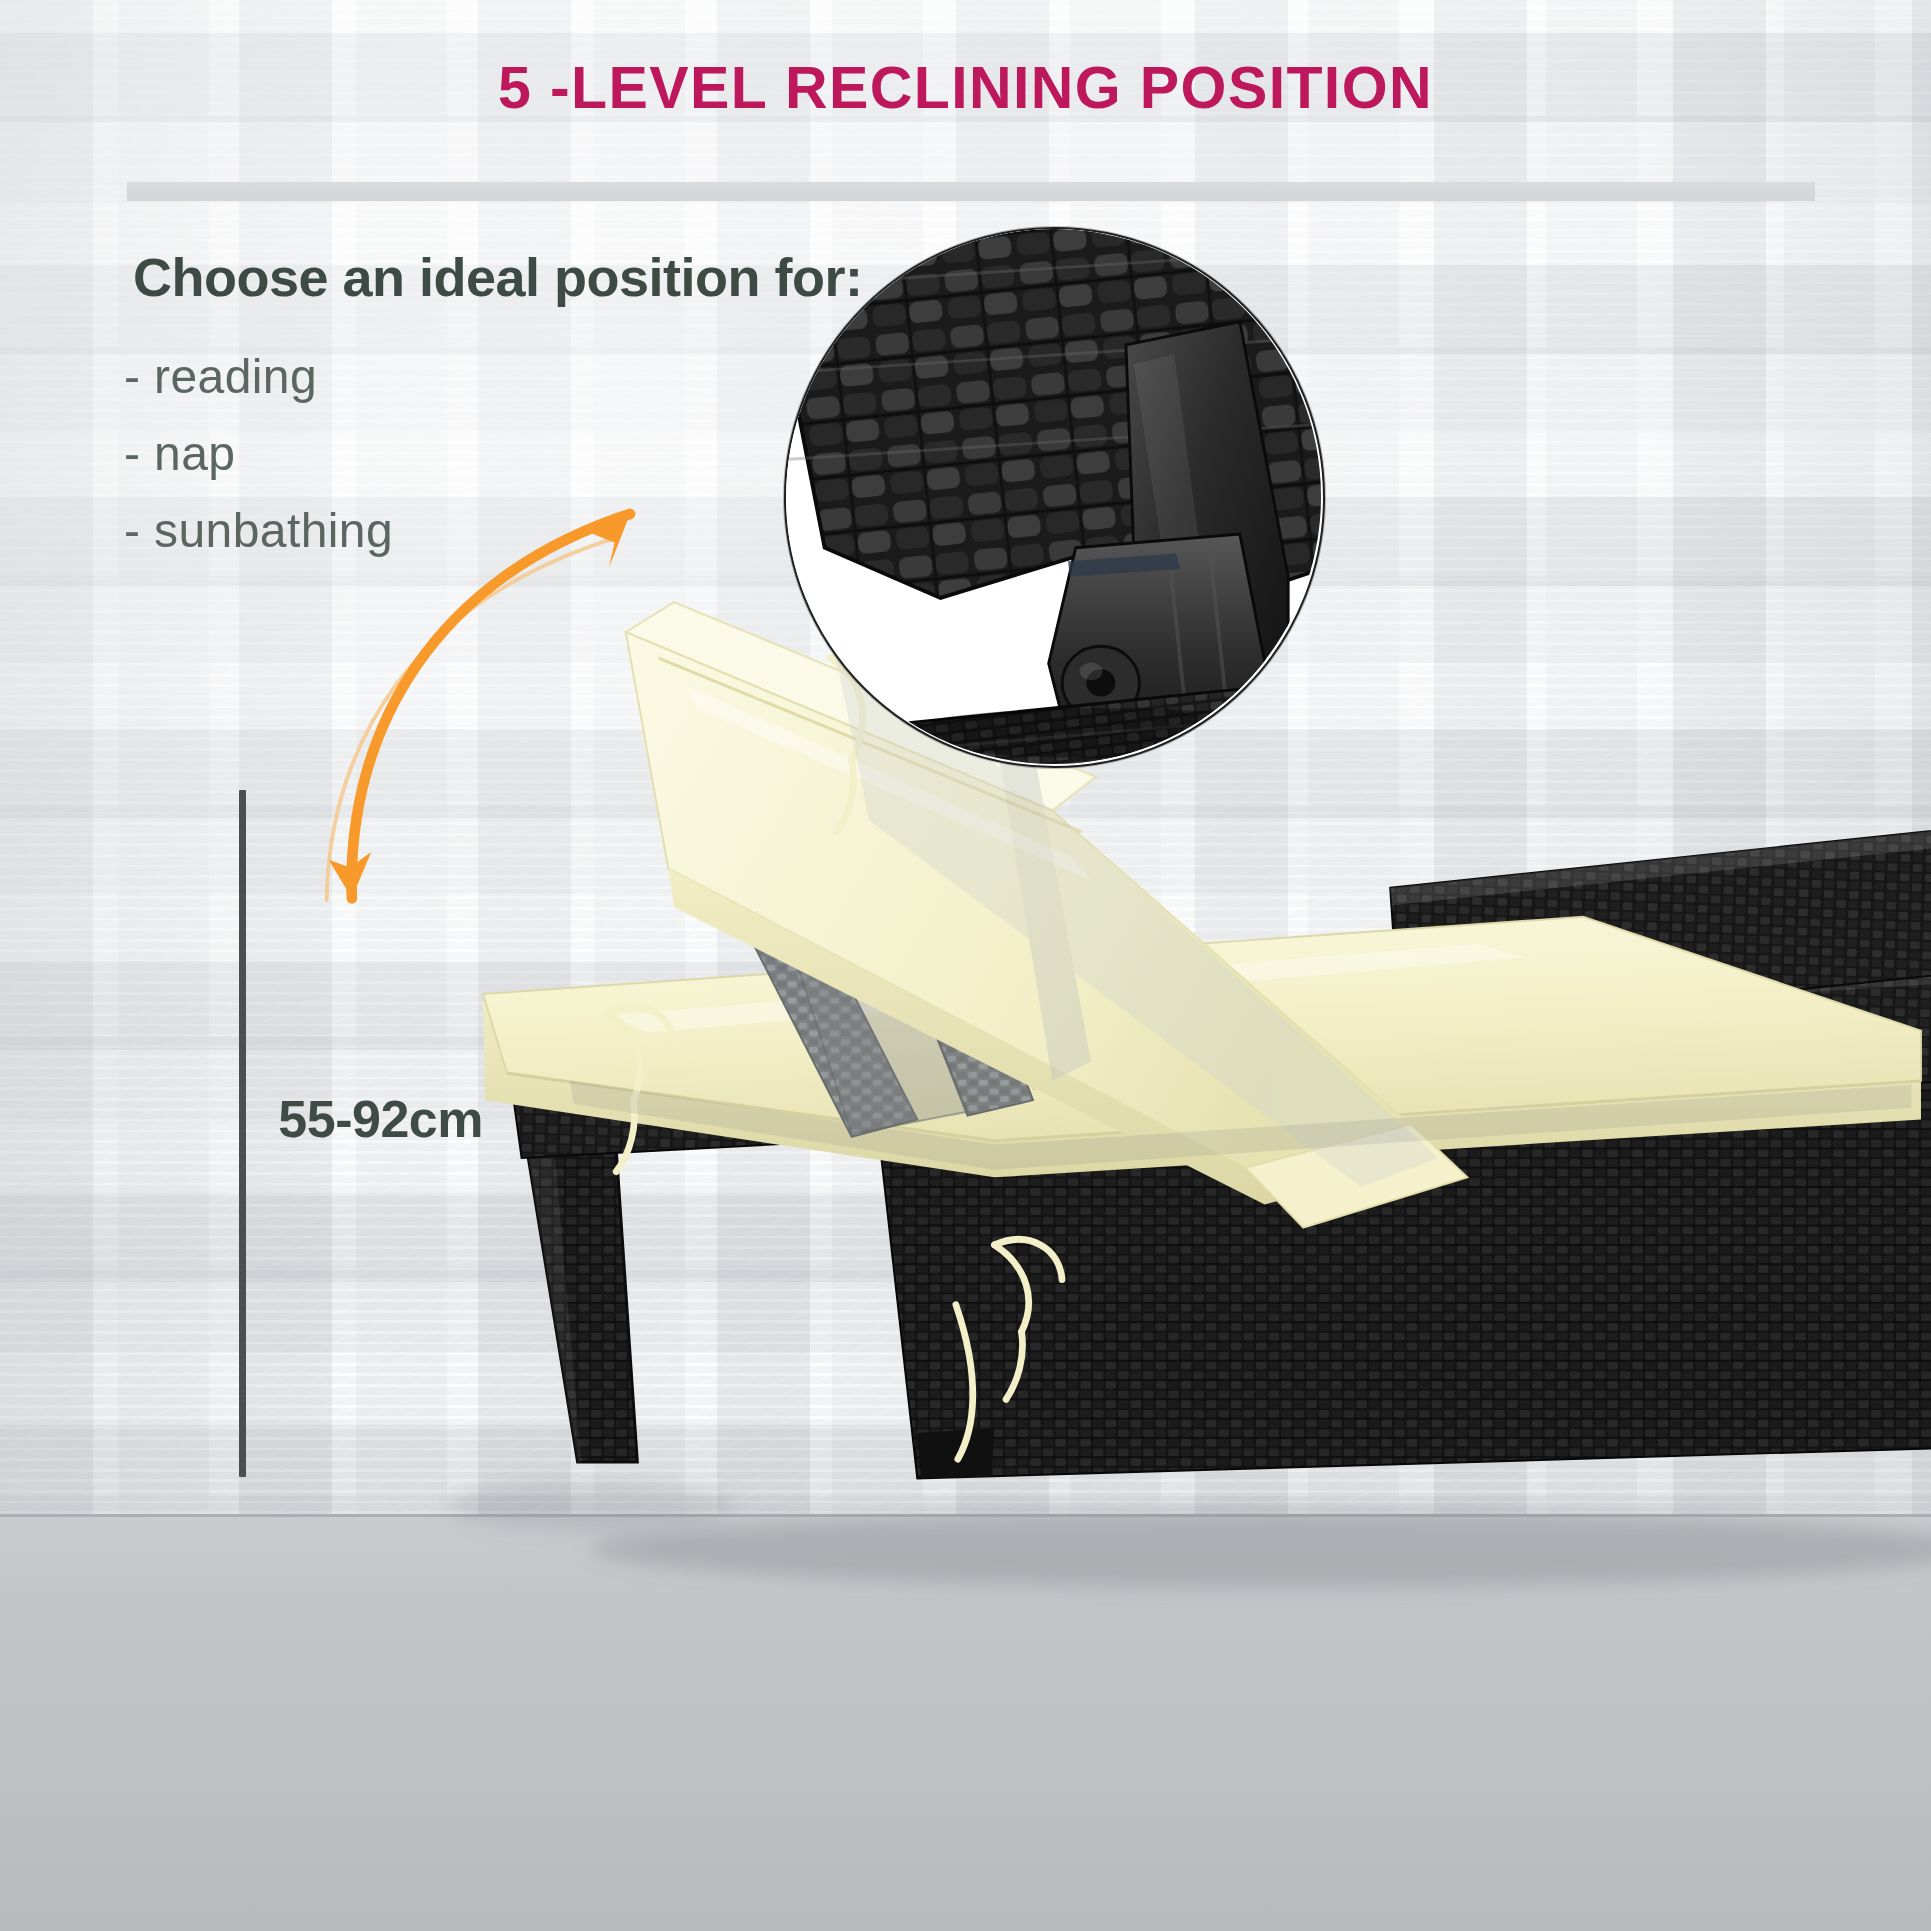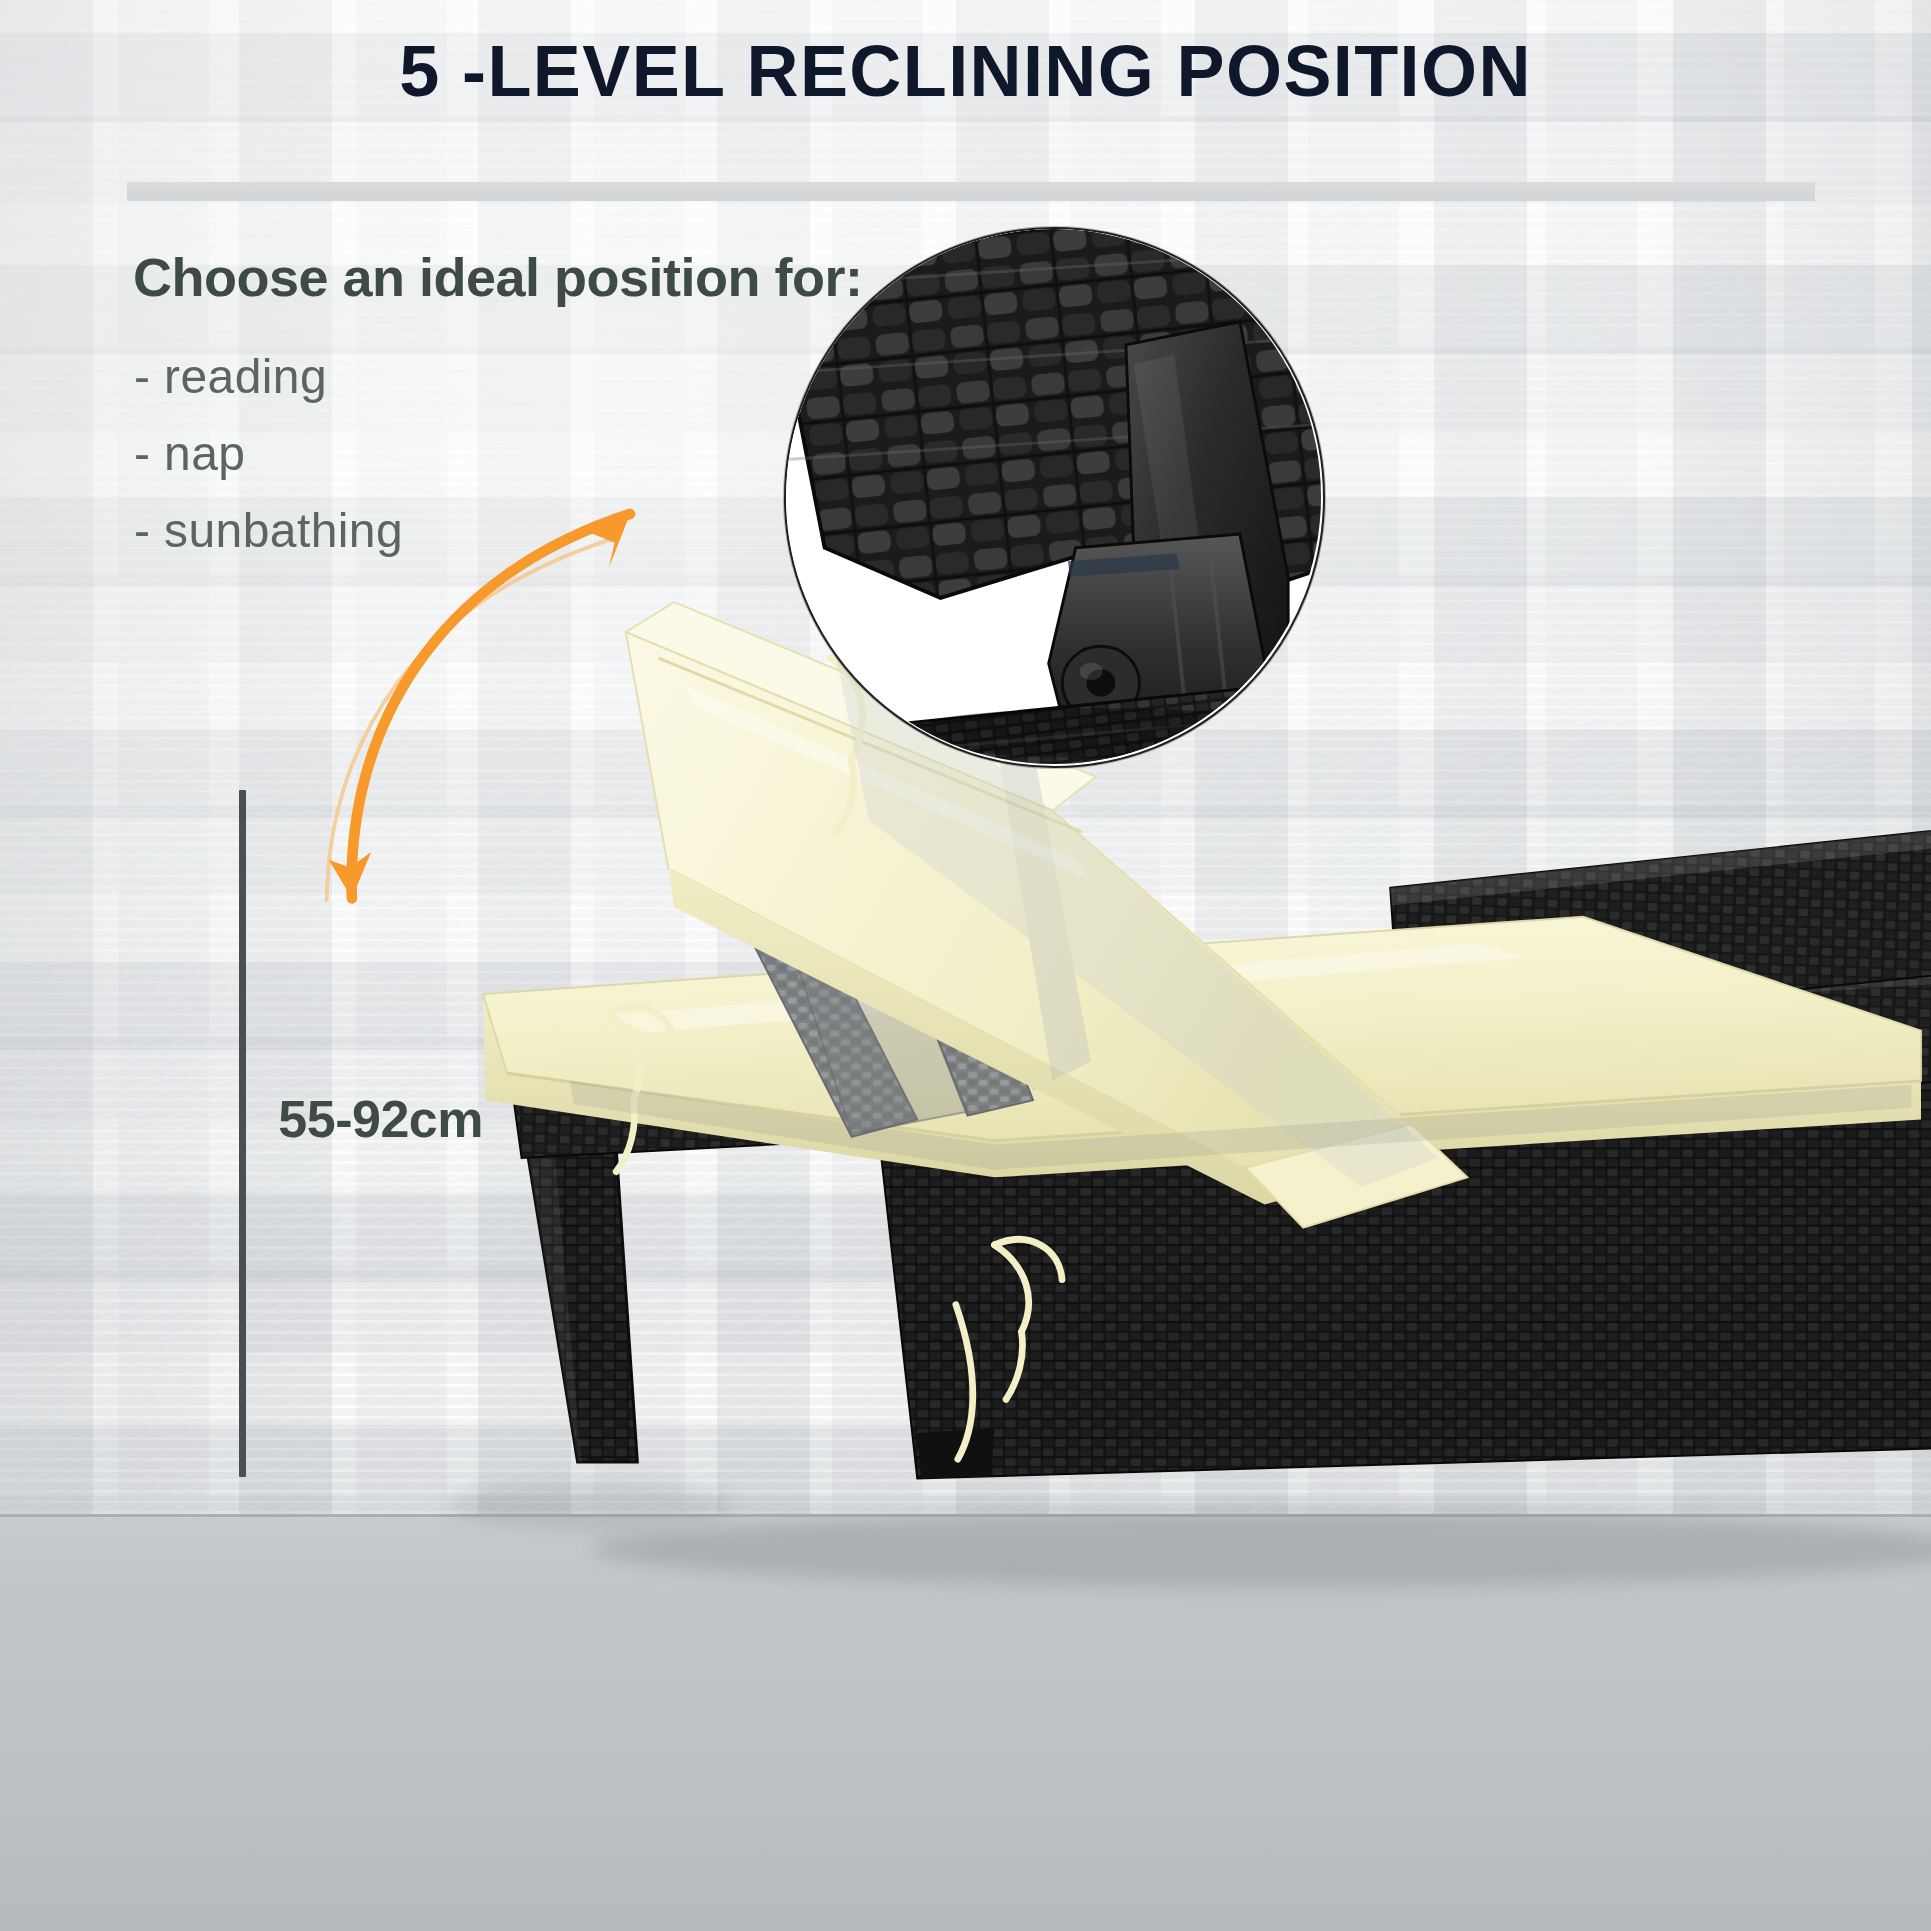--- a/index.html
+++ b/index.html
@@ -67,46 +67,46 @@
     position:absolute; left:0; top:1514px; width:1931px; height:417px;
     background:linear-gradient(180deg,#c9cccf 0%, #c2c5c8 22%, #bdc0c3 70%, #b7babd 100%);
   }
   .floor-line{
     position:absolute; left:0; top:1514px; width:1931px; height:2.9px;
     background:rgba(160,164,168,0.75);
   }
 
   
   .title {
-    position:absolute; left:0; top:30px; width:1931px;
+    position:absolute; left:0; top:54px; width:1931px;
     text-align:center;
-    font-size:72px;
+    font-size:59px;
     font-weight:700;
     letter-spacing:1.4px;
-    color:#0f172a;
+    color:#be185d;
     font-family:"Liberation Sans", sans-serif;
     white-space:nowrap;
   }
   .title-rule {
     position:absolute; left:127px; top:182px; width:1688px; height:19.3px;
     background:linear-gradient(180deg,#d9dbdd 0%, #d2d5d7 100%);
   }
 
   
   .subhead{
     position:absolute; left:133px; top:246px;
     font-size:54px; font-weight:700; color:#3d4b44;
     letter-spacing:-0.5px; white-space:nowrap;
   }
   .bullets{
     position:absolute; left:124px; top:338px;
     font-size:48px; font-weight:400; color:#5c6661;
     line-height:77px; letter-spacing:0.4px;
   }
-  .bullets div{ white-space:nowrap;margin-left:10px; }
+  .bullets div{ white-space:nowrap; }
 
   
   .measure-line{
     position:absolute; left:239px; top:790px; width:6.8px; height:687px;
     background:#4b4f51; border-radius:1px;
   }
   .measure-main{
     position:absolute; left:0px; top:1089px; width:483px;
     text-align:right;
     font-size:52px; font-weight:700; color:#3e4c45; letter-spacing:-0.5px;

